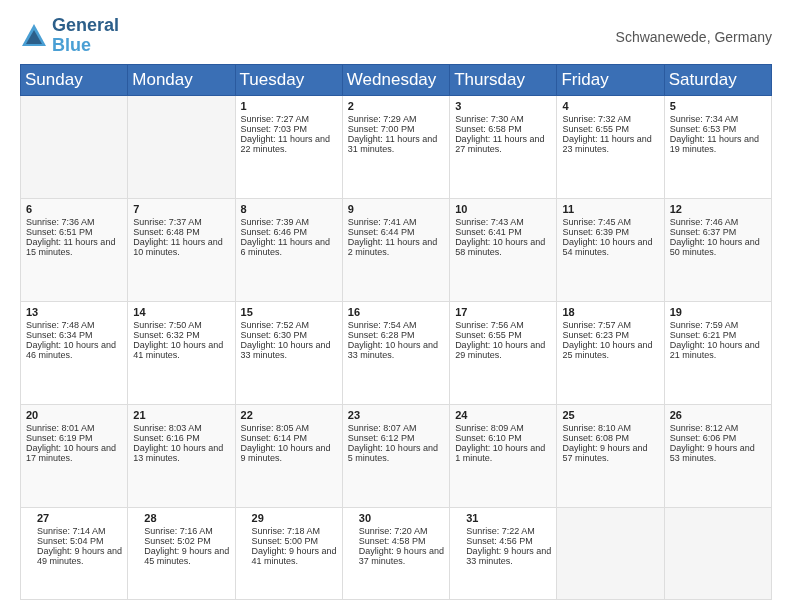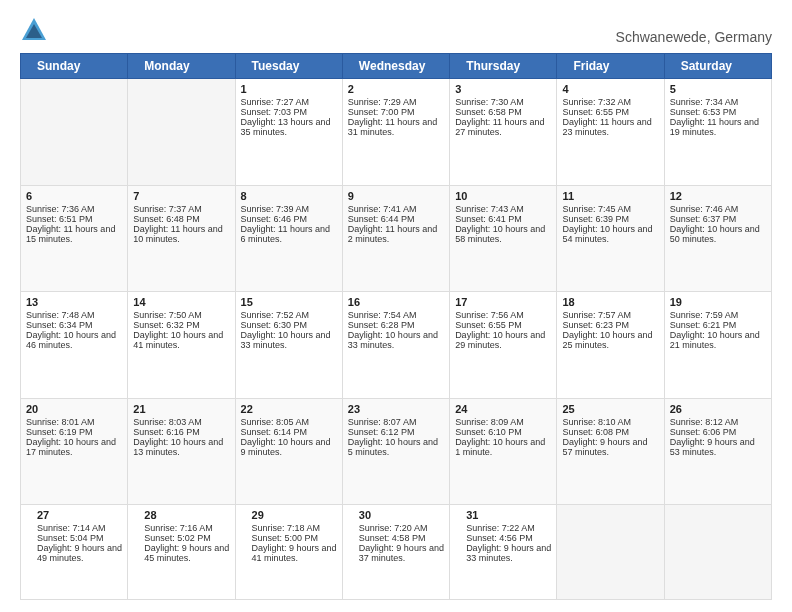--- a/index.html
+++ b/index.html
@@ -55,23 +55,23 @@
     .calendar {
       flex: 1;
       border: 1px solid #ccc;
       border-collapse: collapse;
       width: 100%;
       table-layout: fixed;
     }
     .calendar th {
       background-color: #3a6fb5;
       color: #fff;
-      font-size: 12px;
-      font-weight: bold;
-      padding: 5px 16px;
+      font-size: 17px;
+      font-weight: normal;
+      padding: 5px 4px;
       text-align: left;
       border: 1px solid #2a5a9f;
     }
     .calendar td {
       vertical-align: top;
       border: 1px solid #ddd;
       padding: 4px 5px;
       font-size: 9px;
       color: #333;
       height: 88px;
@@ -98,20 +98,24 @@
 </head>
 <body>
 
 <div class="page">
   <div class="header">
     <div class="logo">
       <svg class="logo-icon" viewBox="0 0 28 28">
         <polygon points="14,2 26,24 2,24" fill="#4a9fd4"></polygon>
         <polygon points="14,8 22,22 6,22" fill="#2c5f8a"></polygon>
       </svg>
+      <div class="logo-text">
+        <div>General</div>
+        <div style="color:#4a9fd4">Blue</div>
+      </div>
     </div>
     <div class="title-block">
       <div class="location">Schwanewede, Germany</div>
     </div>
   </div>
 
   <table class="calendar">
     <thead>
       <tr>
       <th>Sunday</th>
@@ -124,21 +128,21 @@
         </tr>
     </thead>
     <tbody id="calendar-body">
     <tr>
           <td class="empty-cell"></td>
           <td class="empty-cell"></td>
           <td>
             <span class="day-num">1</span>
             <div>Sunrise: 7:27 AM</div>
             <div>Sunset: 7:03 PM</div>
-            <div>Daylight: 13 hours and 35 minutes.</div>
+            <div>Daylight: 11 hours and 22 minutes.</div>
           </td>
           <td>
             <span class="day-num">2</span>
             <div>Sunrise: 7:29 AM</div>
             <div>Sunset: 7:00 PM</div>
             <div>Daylight: 11 hours and 31 minutes.</div>
           </td>
           <td>
             <span class="day-num">3</span>
             <div>Sunrise: 7:30 AM</div>

